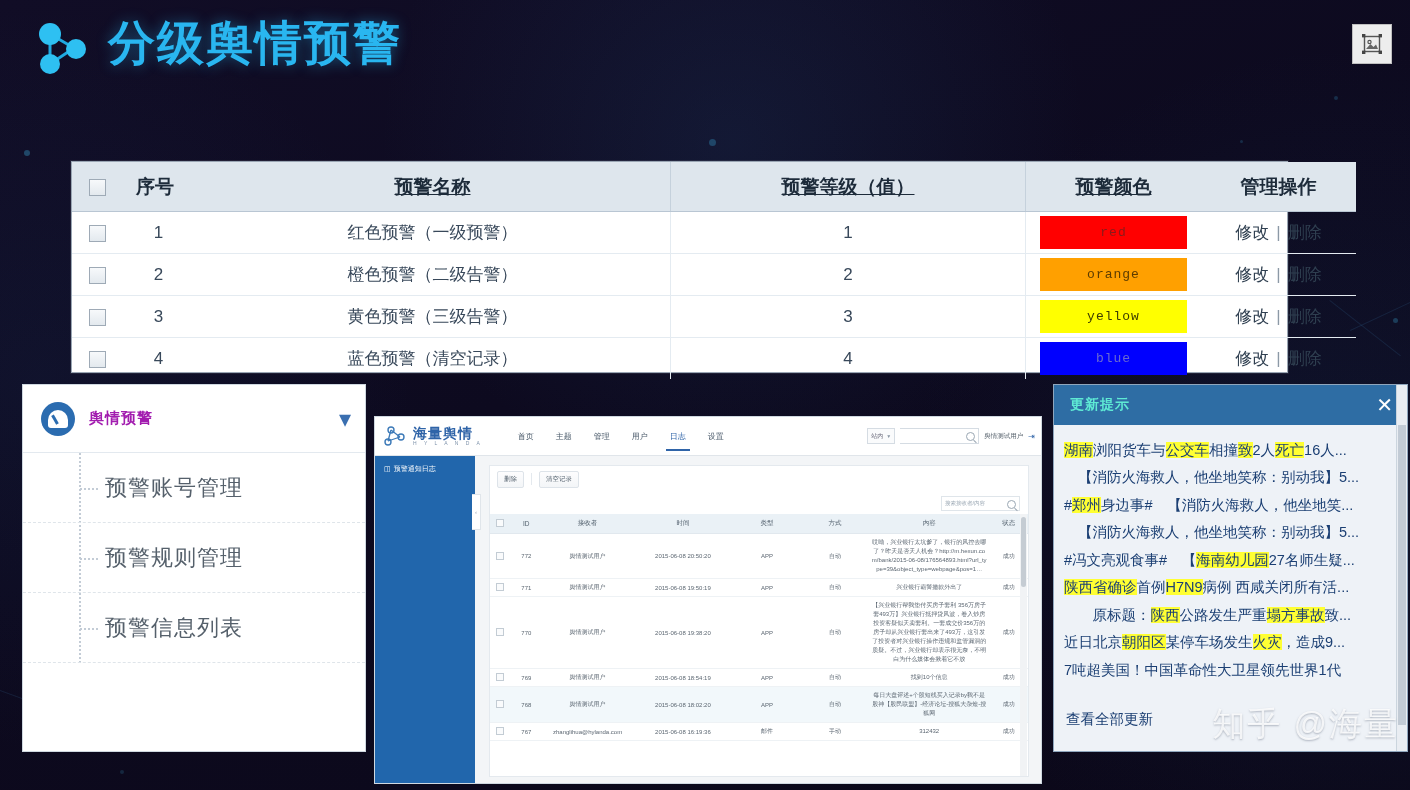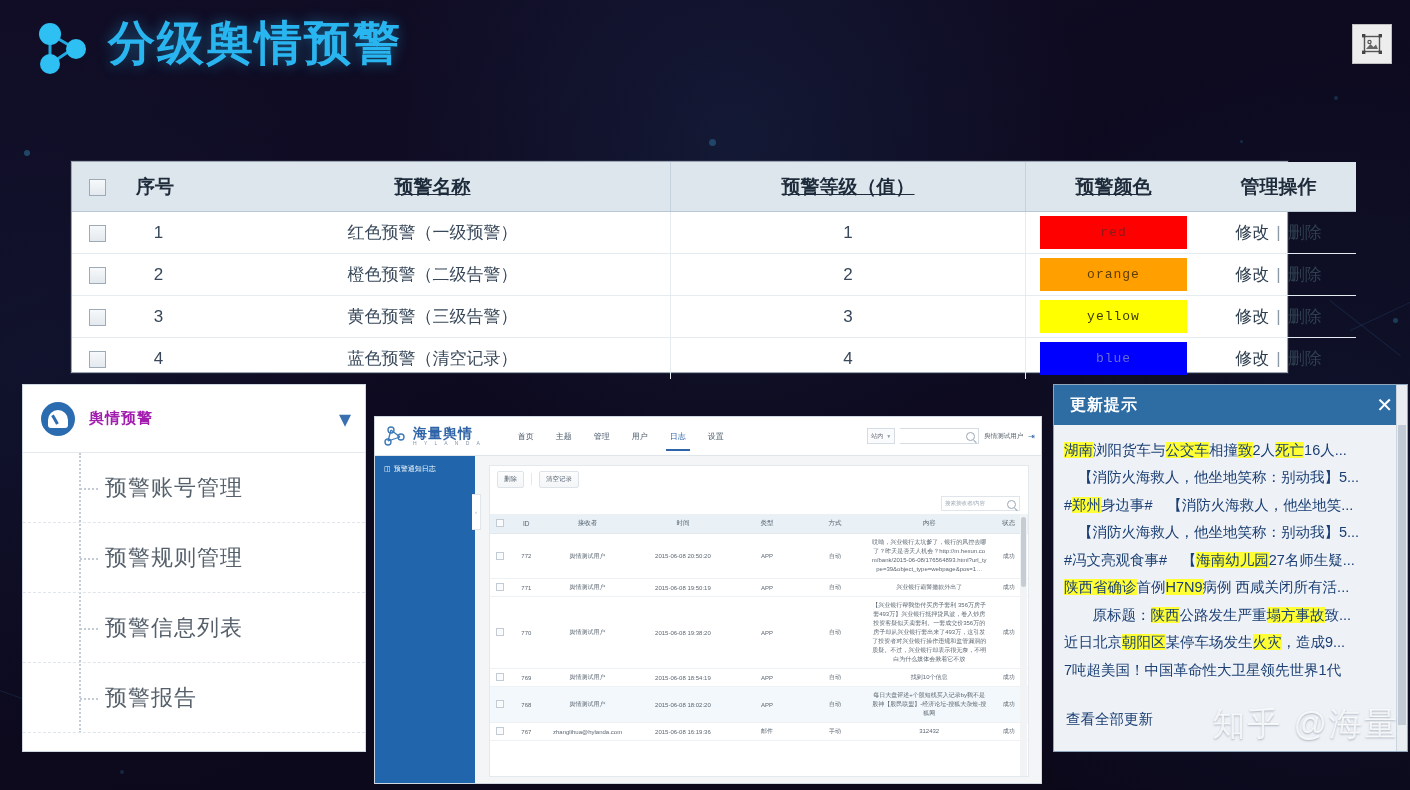--- a/index.html
+++ b/index.html
@@ -498,23 +498,23 @@
   }
   #upd-header {
     height: 40px;
     background: #2e6da4;
     display: flex;
     align-items: center;
     padding: 0 14px 0 16px;
     border-bottom: 2px solid #1f5party;
   }
   #upd-title {
-    font-size: 16px;
+    font-size: 14px;
     font-weight: bold;
-    color: #ffffff;
+    color: #5eead4;
     flex: 1;
     letter-spacing: 1px;
   }
   #upd-close {
     color: #fff;
     font-size: 20px;
     font-weight: bold;
     line-height: 1;
   }
   #upd-list {
@@ -673,23 +673,20 @@
   <div id="sb-list">
     <div id="sb-tree-line"></div>
   <div class="sb-item">
         <span class="sb-item-label">预警账号管理</span>
       </div>
       <div class="sb-item">
         <span class="sb-item-label">预警规则管理</span>
       </div>
       <div class="sb-item">
         <span class="sb-item-label">预警信息列表</span>
-      </div>
-      <div class="sb-item">
-        <span class="sb-item-label">预警报告</span>
       </div>
     </div>
 </div>
 
 <div id="shot-app">
 
   <div id="app-topbar">
     <div id="app-logo-mark">
       <svg width="26" height="24" viewBox="0 0 26 24">
         <line x1="8" y1="6" x2="17" y2="13" stroke="#3d7ab8" stroke-width="1.3"></line>

